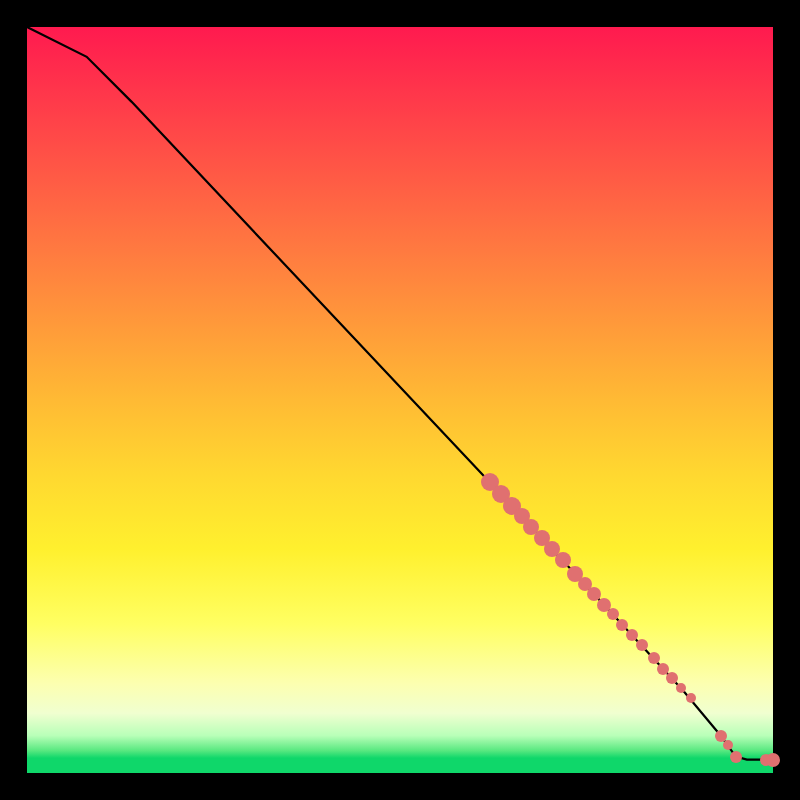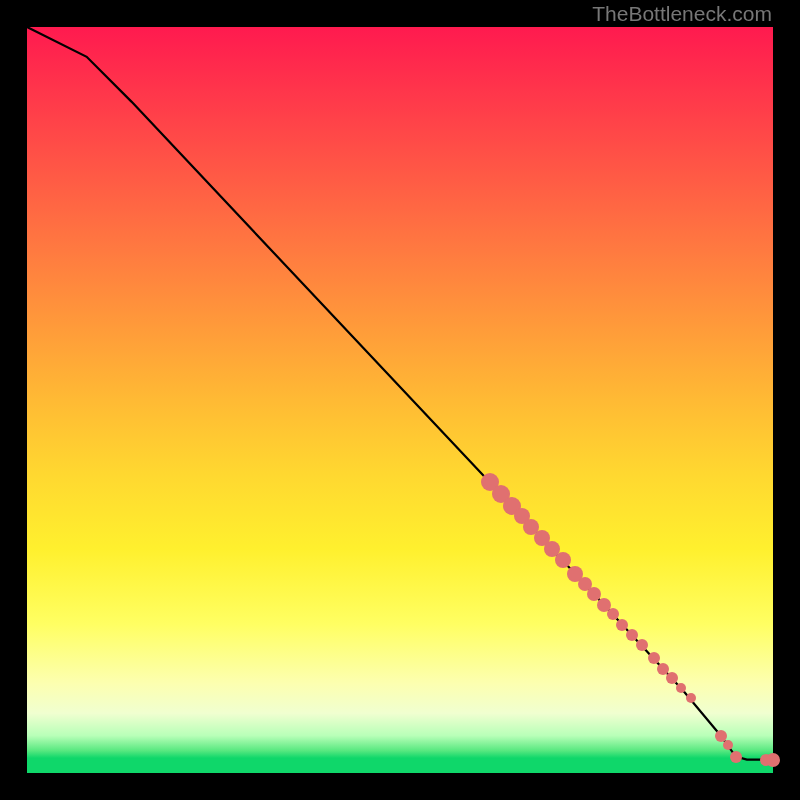--- a/index.html
+++ b/index.html
@@ -63,21 +63,20 @@
     background: #e07070;
     border-radius: 50%;
     transform: translate(-50%, -50%);
     z-index: 3;
   }
 </style>
 </head>
 <body>
 
 <div id="chart-container">
-  <div id="watermark">TheBottleneck.com</div>
   <div id="plot-area"></div>
   <svg id="curve" viewBox="0 0 746 746" preserveAspectRatio="none">
     <path id="curve-path" d="M0.00 0.00 L59.68 29.84 L104.44 74.60 L462.52 455.06 L566.96 566.96 L656.48 663.94 L693.78 708.70 L708.70 729.59 L719.89 732.57 L742.27 732.57 L746.00 732.57 " stroke="#000000" stroke-width="2.2" fill="none"></path>
   </svg>
   <div id="dots-layer">
       <div class="dot" style="left: 489.52px; top: 482.06px; width: 18px; height: 18px; background: rgb(224, 112, 112);"></div>
       <div class="dot" style="left: 500.71px; top: 493.996px; width: 18px; height: 18px; background: rgb(224, 112, 112);"></div>
       <div class="dot" style="left: 511.9px; top: 505.932px; width: 18px; height: 18px; background: rgb(224, 112, 112);"></div>
       <div class="dot" style="left: 521.598px; top: 516.376px; width: 16px; height: 16px; background: rgb(224, 112, 112);"></div>
       <div class="dot" style="left: 531.296px; top: 526.82px; width: 16px; height: 16px; background: rgb(224, 112, 112);"></div>

